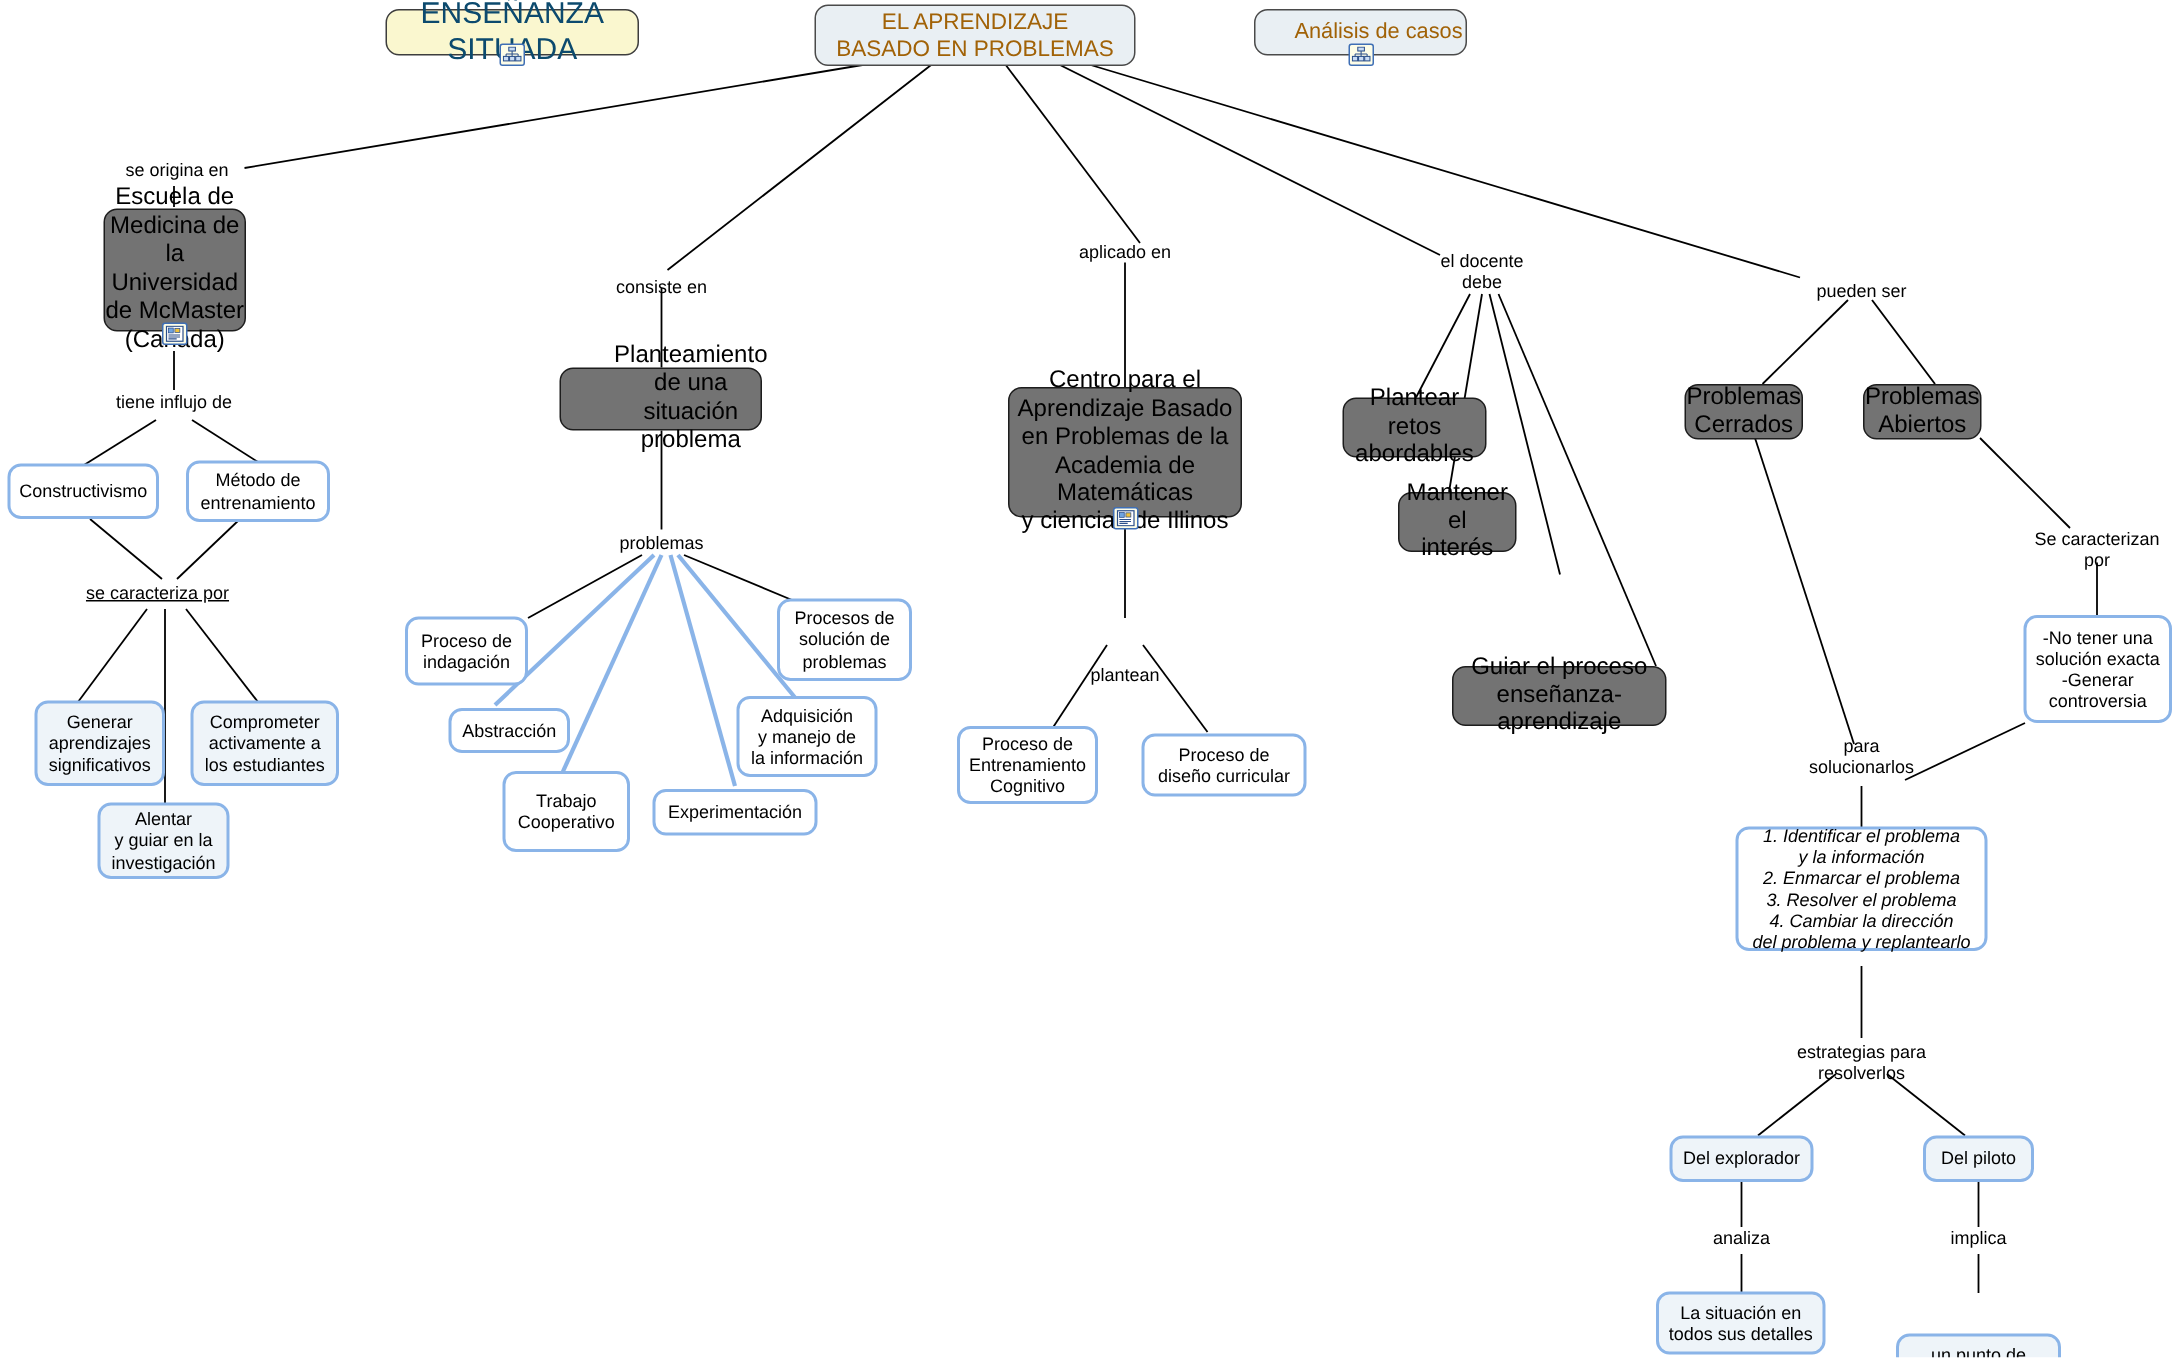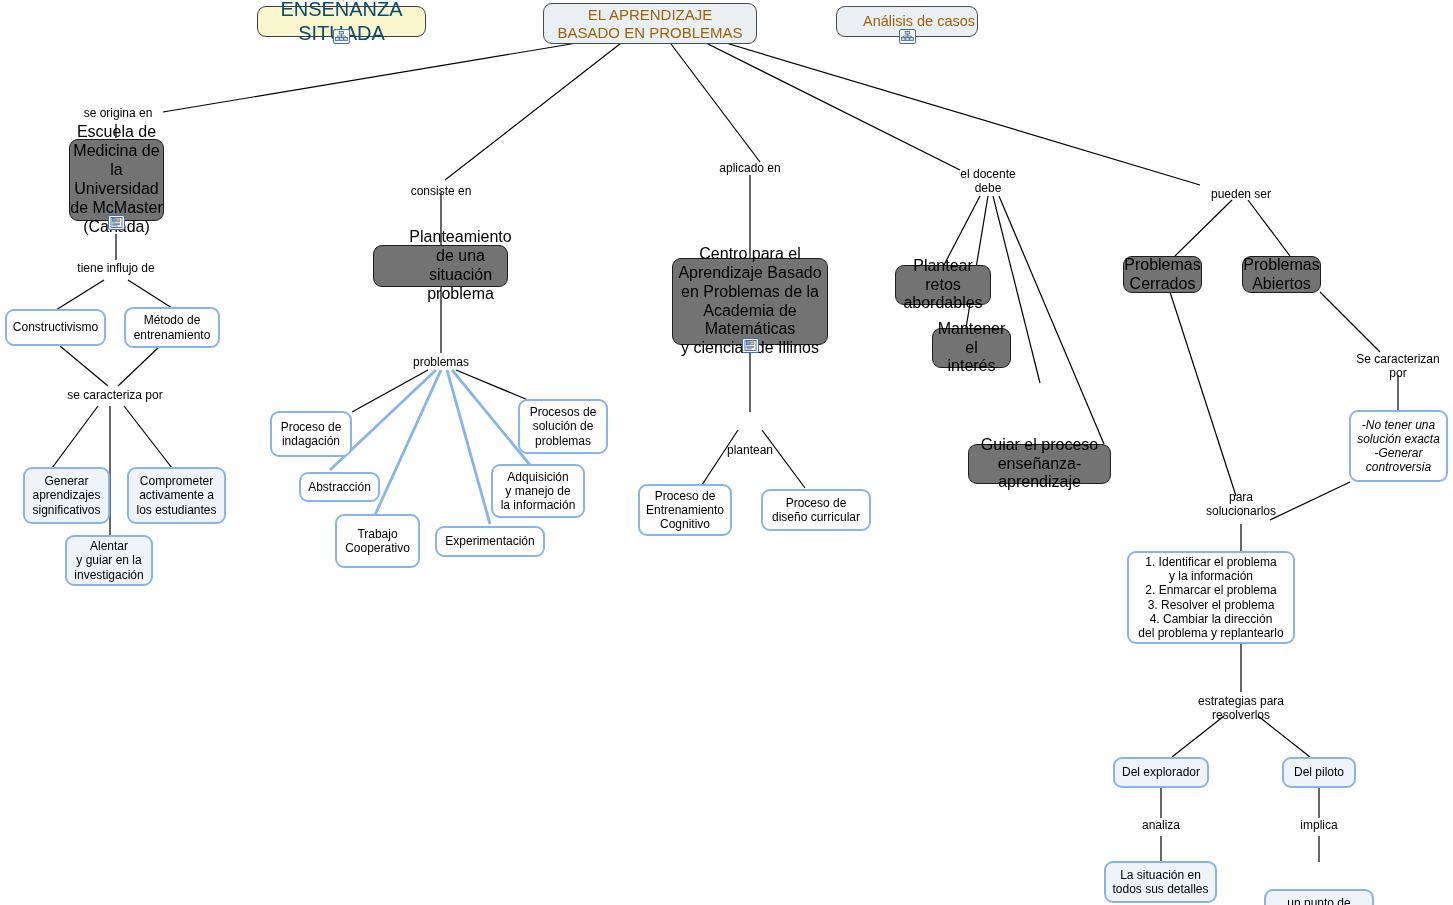--- a/index.html
+++ b/index.html
@@ -117,21 +117,21 @@
     </svg>
   </span>
 
   <div class="linklabel" style="left:70px;top:106px;width:96px;">se origina en</div>
   <div class="linklabel" style="left:396px;top:184px;width:90px;">consiste en</div>
   <div class="linklabel" style="left:706px;top:161px;width:88px;">aplicado en</div>
   <div class="linklabel" style="left:944px;top:167px;width:88px;">el docente
 debe</div>
   <div class="linklabel" style="left:1196px;top:187px;width:90px;">pueden ser</div>
   <div class="linklabel" style="left:62px;top:261px;width:108px;">tiene influjo de</div>
-  <div class="linklabel" style="left:52px;top:388px;width:126px;">se caracteriza por</div>
+  <div class="linklabel" style="left:42px;top:388px;width:126px;text-decoration:underline;">se caracteriza por</div>
   <div class="linklabel" style="left:398px;top:355px;width:86px;">problemas</div>
   <div class="linklabel" style="left:710px;top:443px;width:80px;">plantean</div>
   <div class="linklabel" style="left:1340px;top:352px;width:116px;">Se caracterizan
 por</div>
   <div class="linklabel" style="left:1190px;top:490px;width:102px;">para
 solucionarlos</div>
   <div class="linklabel" style="left:1180px;top:694px;width:122px;">estrategias para
 resolverlos</div>
   <div class="linklabel" style="left:1120px;top:818px;width:82px;">analiza</div>
   <div class="linklabel" style="left:1278px;top:818px;width:82px;">implica</div>
@@ -205,26 +205,26 @@
   <div class="node n-blue" style="left:932px;top:328px;width:79px;height:40px;">Mantener el
 interés</div>
   <div class="node n-blue" style="left:968px;top:444px;width:143px;height:40px;">Guiar el proceso
 enseñanza-aprendizaje</div>
 
   <div class="node n-blue" style="left:1123px;top:256px;width:79px;height:37px;">Problemas
 Cerrados</div>
   <div class="node n-blue" style="left:1242px;top:256px;width:79px;height:37px;">Problemas
 Abiertos</div>
 
-  <div class="node n-white" style="left:1349px;top:410px;width:99px;height:72px;font-style:italic;">-No tener una
+  <div class="node n-white" style="left:1349px;top:410px;width:99px;height:72px;">-No tener una
 solución exacta
 -Generar
 controversia</div>
 
-  <div class="node n-white" style="left:1127px;top:551px;width:168px;height:93px;">1. Identificar el problema
+  <div class="node n-white" style="left:1157px;top:551px;width:168px;height:83px;font-style:italic;">1. Identificar el problema
 y la información
 2. Enmarcar el problema
 3. Resolver el problema
 4. Cambiar la dirección
 del problema y replantearlo</div>
 
   <div class="node n-pale" style="left:1113px;top:757px;width:96px;height:31px;">Del explorador</div>
   <div class="node n-pale" style="left:1282px;top:757px;width:74px;height:31px;">Del piloto</div>
 
   <div class="node n-pale" style="left:1104px;top:861px;width:113px;height:42px;">La situación en

